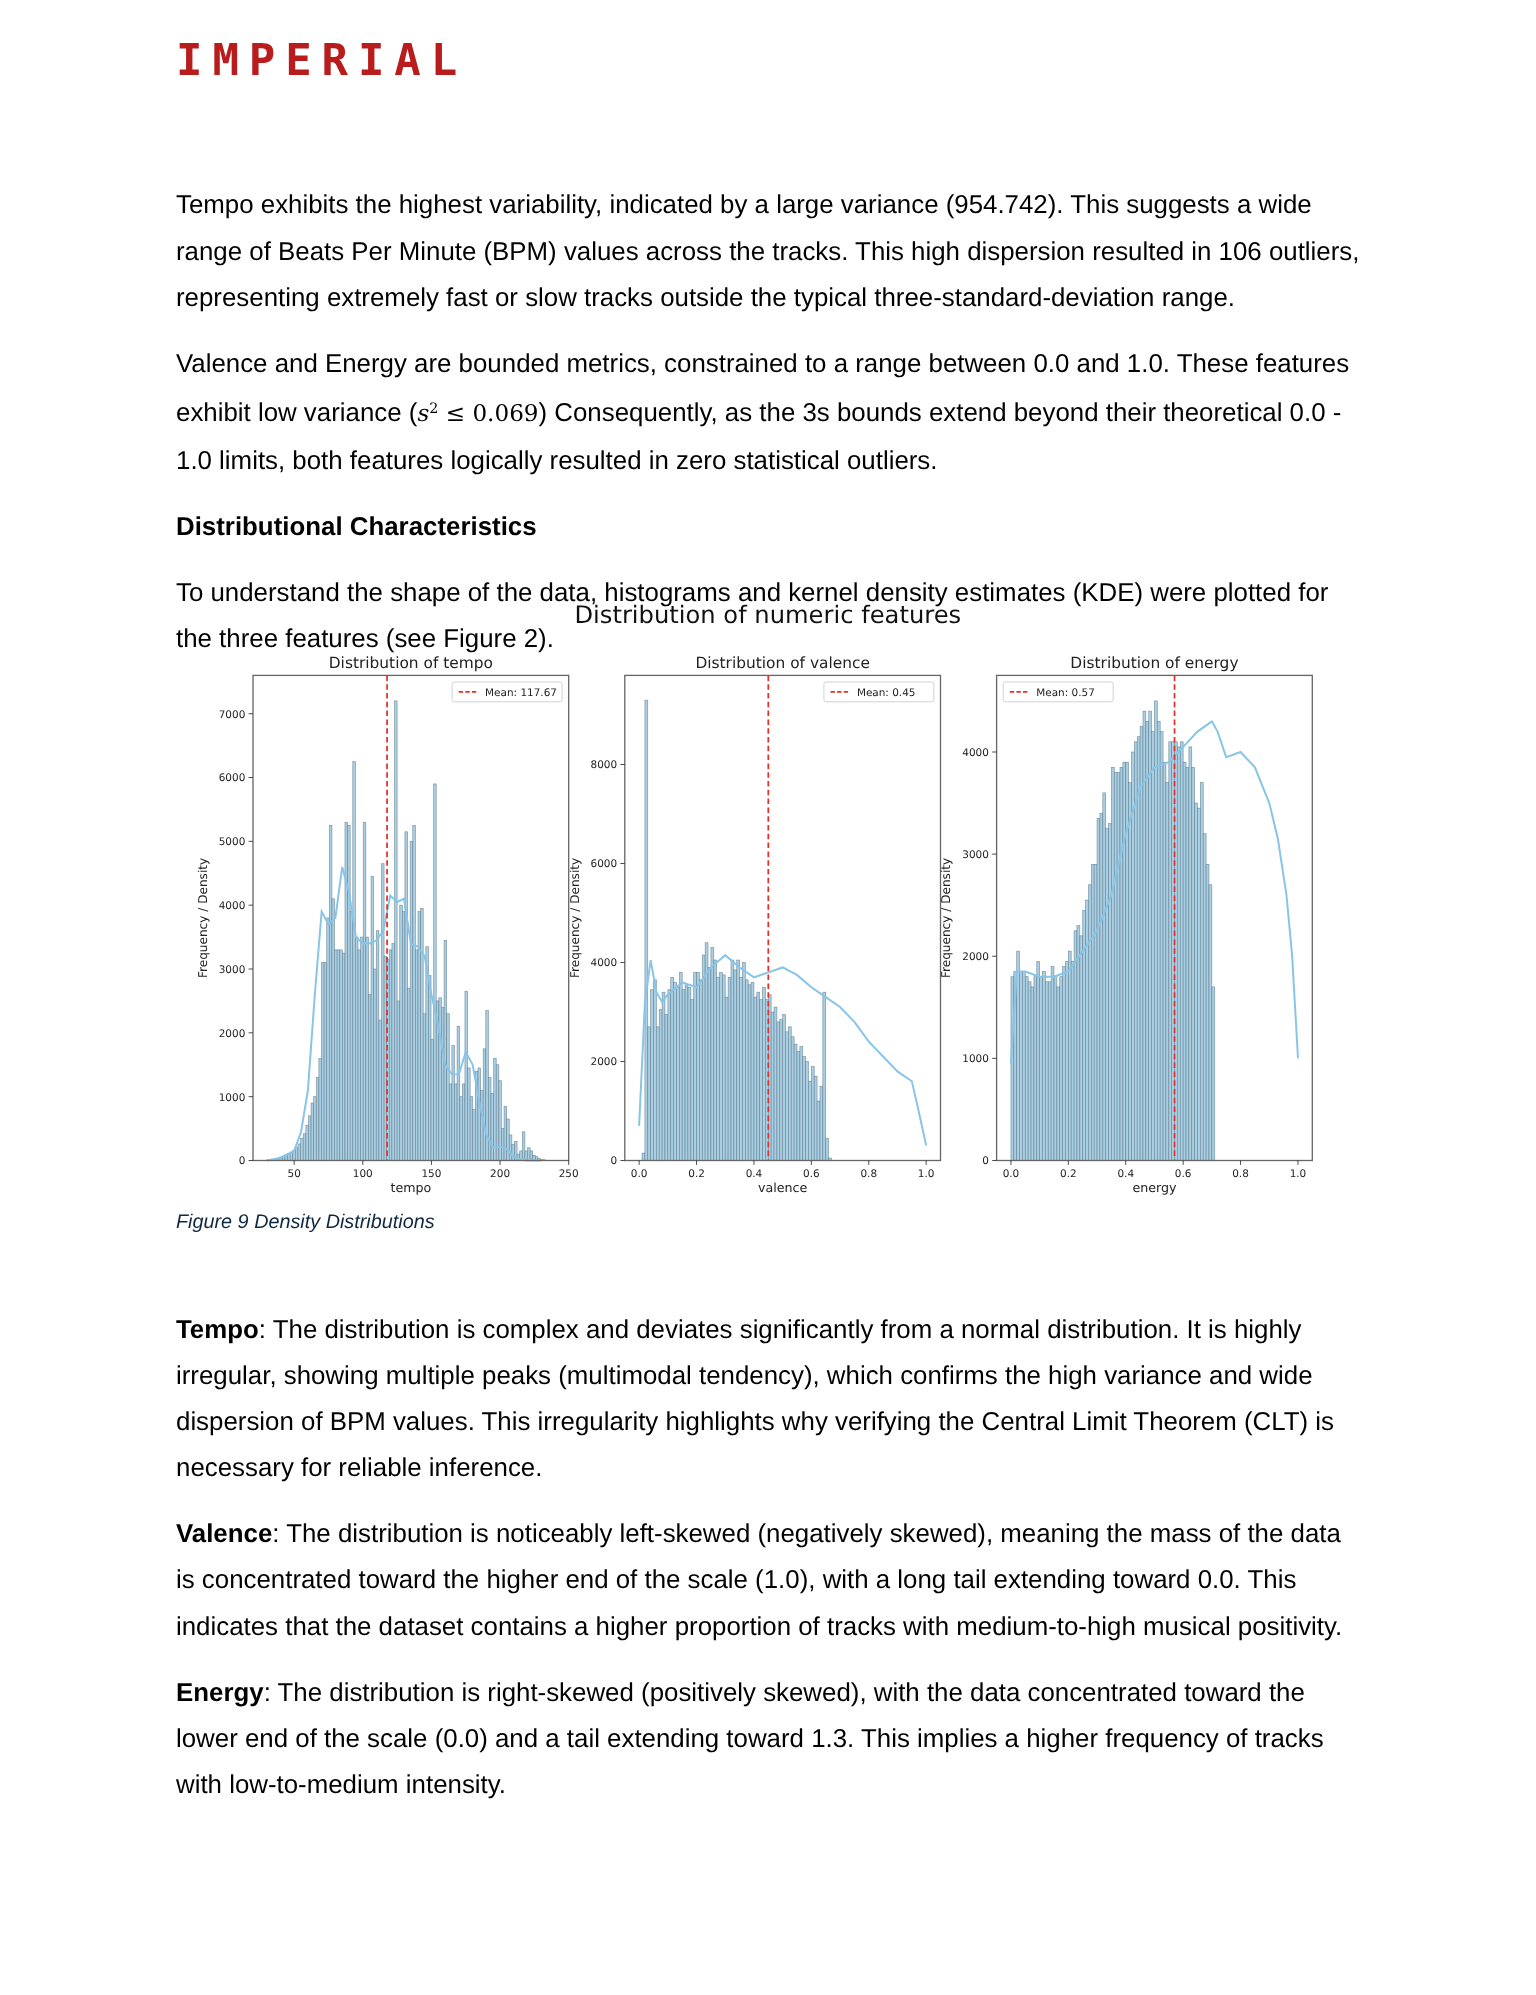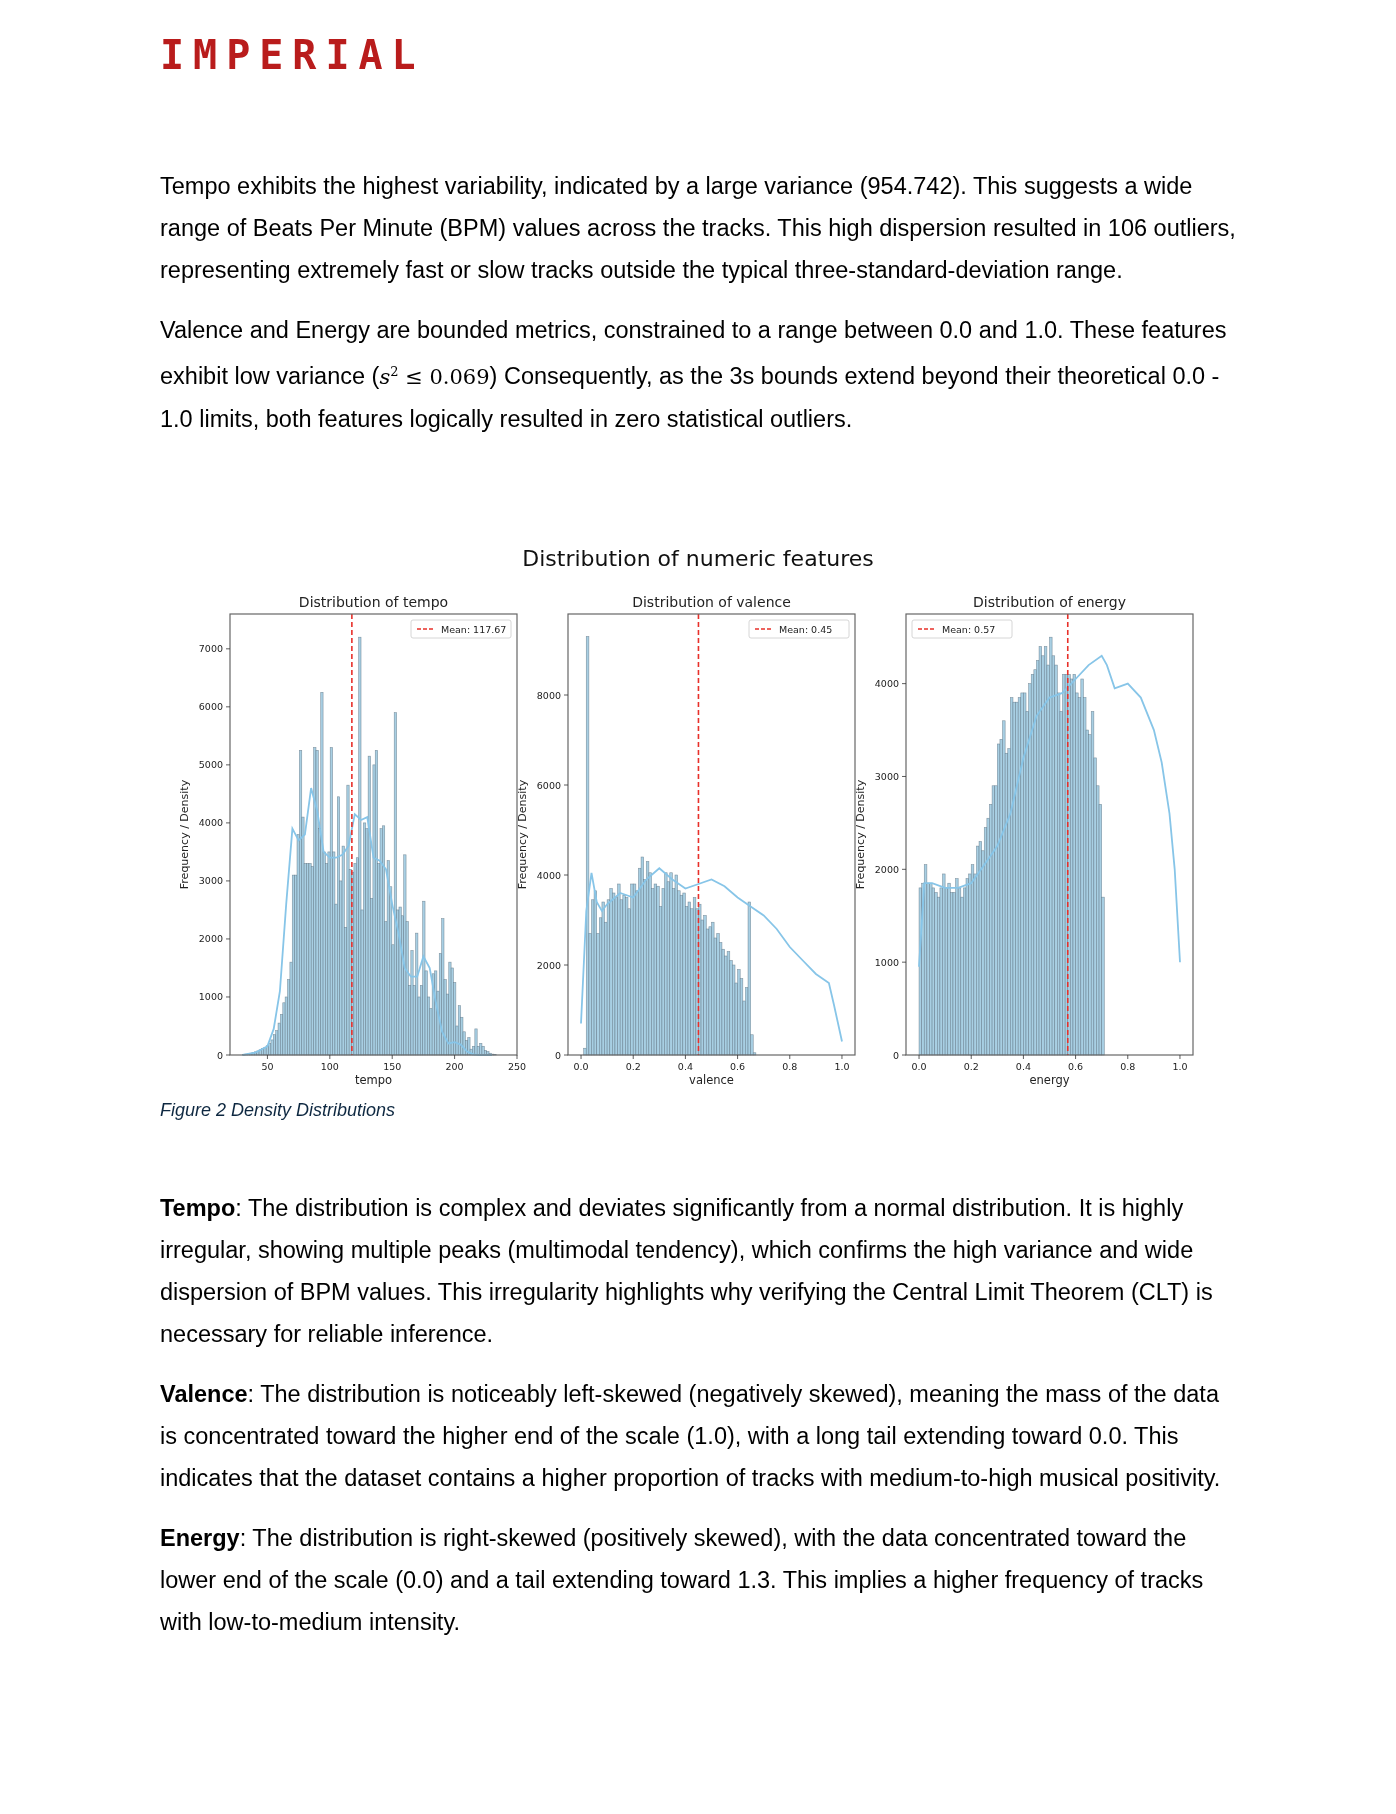--- a/index.html
+++ b/index.html
@@ -20,20 +20,22 @@
 </head>
 <body>
 
 <div class="logo">IMPERIAL</div>
 
 <div class="text-block" style="top:165px;">
   <p>Tempo exhibits the highest variability, indicated by a large variance (954.742). This suggests a wide range of Beats Per Minute (BPM) values across the tracks. This high dispersion resulted in 106 outliers, representing extremely fast or slow tracks outside the typical three-standard-deviation range.</p>
   <p>
     <span>Valence and Energy are bounded metrics, constrained to a range between 0.0 and 1.0. These features exhibit low variance (</span><span class="math"><span>s</span><sup style="font-size:13px;font-style:normal">2</sup><span class="num"> ≤ </span><span class="num">0.069</span></span><span>) Consequently, as the 3s bounds extend beyond their theoretical 0.0 - 1.0 limits, both features logically resulted in zero statistical outliers.</span>
   </p>
+  <p class="heading">Distributional Characteristics</p>
+  <p>To understand the shape of the data, histograms and kernel density estimates (KDE) were plotted for the three features (see Figure 2).</p>
 </div>
 
 <div class="figure">
   <svg id="chart-svg" width="1396" height="1814">
       <text x="698" y="566" text-anchor="middle" font-size="22" font-family="&quot;DejaVu Sans&quot;, sans-serif" fill="#111">Distribution of numeric features</text>
       <g>
         <rect x="242.47826086956522" y="1054.4197368421053" width="2.37086956521739" height="0.5802631578947057" fill="#a8cfe3" stroke="#5a7080" stroke-width="0.6" stroke-opacity="0.7"></rect>
         <rect x="244.8491304347826" y="1054.1296052631578" width="2.37086956521739" height="0.8703947368421723" fill="#a8cfe3" stroke="#5a7080" stroke-width="0.6" stroke-opacity="0.7"></rect>
         <rect x="247.22" y="1053.8394736842106" width="2.37086956521739" height="1.1605263157894115" fill="#a8cfe3" stroke="#5a7080" stroke-width="0.6" stroke-opacity="0.7"></rect>
         <rect x="249.5908695652174" y="1053.2592105263159" width="2.37086956521739" height="1.7407894736841172" fill="#a8cfe3" stroke="#5a7080" stroke-width="0.6" stroke-opacity="0.7"></rect>
@@ -382,19 +384,19 @@
         <text x="864" y="834.5" text-anchor="middle" font-size="11" font-family="&quot;DejaVu Sans&quot;, sans-serif" fill="#222" transform="rotate(-90 864 834.5)">Frequency / Density</text>
         <g>
           <rect x="912" y="620" width="100" height="18" rx="2" fill="#fff" fill-opacity="0.85" stroke="#ccc" stroke-width="0.8"></rect>
           <line x1="918" x2="936" y1="629" y2="629" stroke="#e8302a" stroke-width="1.6" stroke-dasharray="4,2"></line>
           <text x="942" y="632.5" font-size="9.5" font-family="&quot;DejaVu Sans&quot;, sans-serif" fill="#222">Mean: 0.57</text>
         </g>
       </g>
     </svg>
 </div>
 
-<div class="caption">Figure 2 Density Distributions</div>
+<div class="caption">Figure 9 Density Distributions</div>
 
 <div class="text-block" style="top:1187px;">
   <p><span class="bold">Tempo</span><span>: The distribution is complex and deviates significantly from a normal distribution. It is highly irregular, showing multiple peaks (multimodal tendency), which confirms the high variance and wide dispersion of BPM values. This irregularity highlights why verifying the Central Limit Theorem (CLT) is necessary for reliable inference.</span></p>
   <p><span class="bold">Valence</span><span>: The distribution is noticeably left-skewed (negatively skewed), meaning the mass of the data is concentrated toward the higher end of the scale (1.0), with a long tail extending toward 0.0. This indicates that the dataset contains a higher proportion of tracks with medium-to-high musical positivity.</span></p>
   <p><span class="bold">Energy</span><span>: The distribution is right-skewed (positively skewed), with the data concentrated toward the lower end of the scale (0.0) and a tail extending toward 1.3. This implies a higher frequency of tracks with low-to-medium intensity.</span></p>
 </div>
 
 </body></html>

